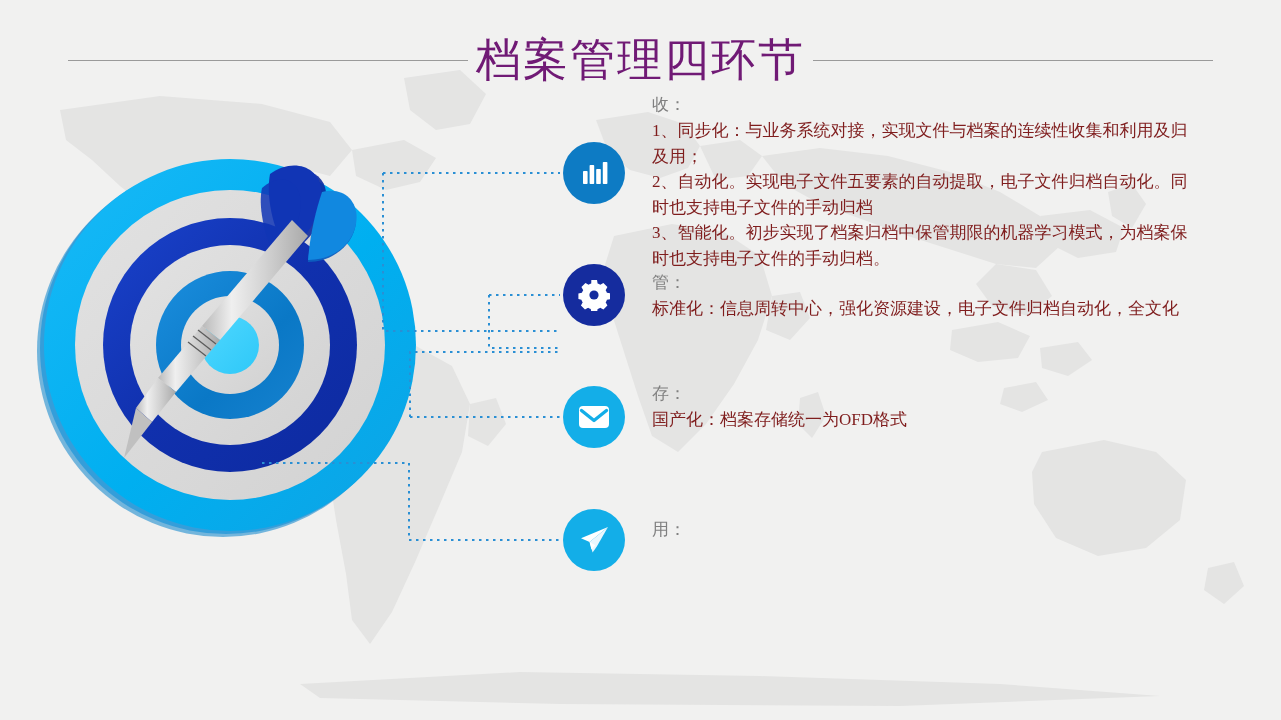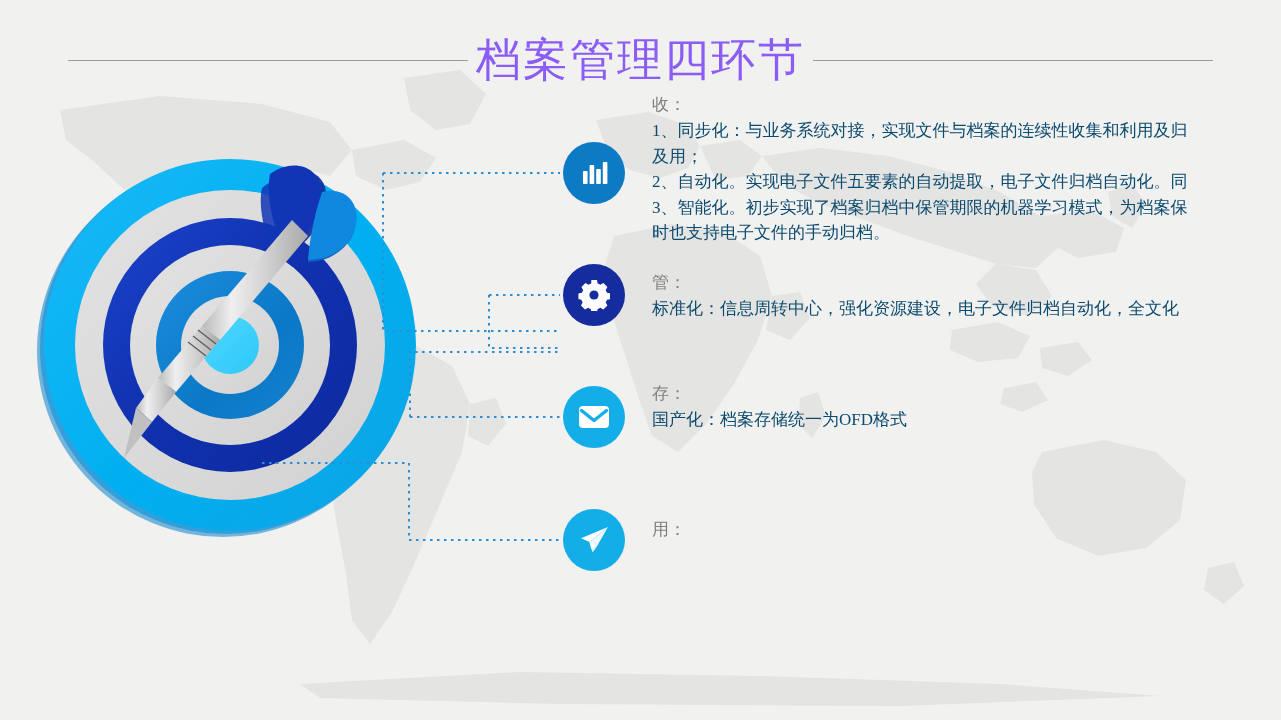--- a/index.html
+++ b/index.html
@@ -13,21 +13,21 @@
   #worldmap{position:absolute;left:0;top:0;width:1281px;height:720px;z-index:0;}
   #worldmap path{fill:#e4e4e3;}
 
   
   .title-band{position:absolute;left:0;top:22px;width:1281px;height:76px;z-index:6;
               display:flex;align-items:center;justify-content:center;}
   .rule{height:1px;background:#9a9a9a;flex:0 0 auto;}
   .rule.left{width:400px;margin-right:8px;}
   .rule.right{width:400px;margin-left:8px;}
   .slide-title{
-    color:#8b5cf6;font-size:45px;line-height:58px;white-space:nowrap;
+    color:#701a75;font-size:45px;line-height:58px;white-space:nowrap;
     letter-spacing:2px;font-weight:400;
     font-family:"Liberation Serif","DejaVu Serif",serif;
   }
 
   
   #board{position:absolute;left:30px;top:148px;width:400px;height:400px;z-index:3;}
 
   
   #connectors{position:absolute;left:0;top:0;width:1281px;height:720px;z-index:4;
               pointer-events:none;}
@@ -35,21 +35,21 @@
                    stroke-dasharray:2.5 4.5;stroke-linecap:butt;}
 
   
   .icon-circle{position:absolute;width:62px;height:62px;border-radius:50%;
                z-index:5;display:flex;align-items:center;justify-content:center;}
   .icon-circle svg{display:block;}
 
   
   .block{position:absolute;z-index:5;left:652px;}
   .blk-head{color:#808080;font-size:17px;line-height:26px;}
-  .blk-body{color:#0c4a6e;font-size:17px;line-height:25.5px;width:525px;}
+  .blk-body{color:#7f1d1d;font-size:17px;line-height:25.5px;width:525px;}
   .blk-body div{white-space:nowrap;}
 </style>
 </head>
 <body>
 
 <svg id="worldmap" viewBox="0 0 1281 720" preserveAspectRatio="none">
   <g>
 
     <path d="M60 110 L160 96 L262 104 L330 122 L352 150 L330 176 L300 168 L276 186
              L252 176 L238 198 L250 226 L236 250 L210 246 L186 222 L150 210 L120 186
@@ -207,20 +207,21 @@
     <path fill="#fff" d="M12.6 18 L14.4 25.6 L18.2 21.2 Z"></path>
   </svg>
 </div>
 
 <div class="block" style="top:92px;">
   <div class="blk-head">收：</div>
   <div class="blk-body">
     <div>1、同步化：与业务系统对接，实现文件与档案的连续性收集和利用及归</div>
     <div>及用；</div>
     <div>2、自动化。实现电子文件五要素的自动提取，电子文件归档自动化。同</div>
+    <div>时也支持电子文件的手动归档</div>
     <div>3、智能化。初步实现了档案归档中保管期限的机器学习模式，为档案保</div>
     <div>时也支持电子文件的手动归档。</div>
   </div>
 </div>
 
 <div class="block" style="top:270px;">
   <div class="blk-head">管：</div>
   <div class="blk-body">
     <div>标准化：信息周转中心，强化资源建设，电子文件归档自动化，全文化</div>
   </div>

